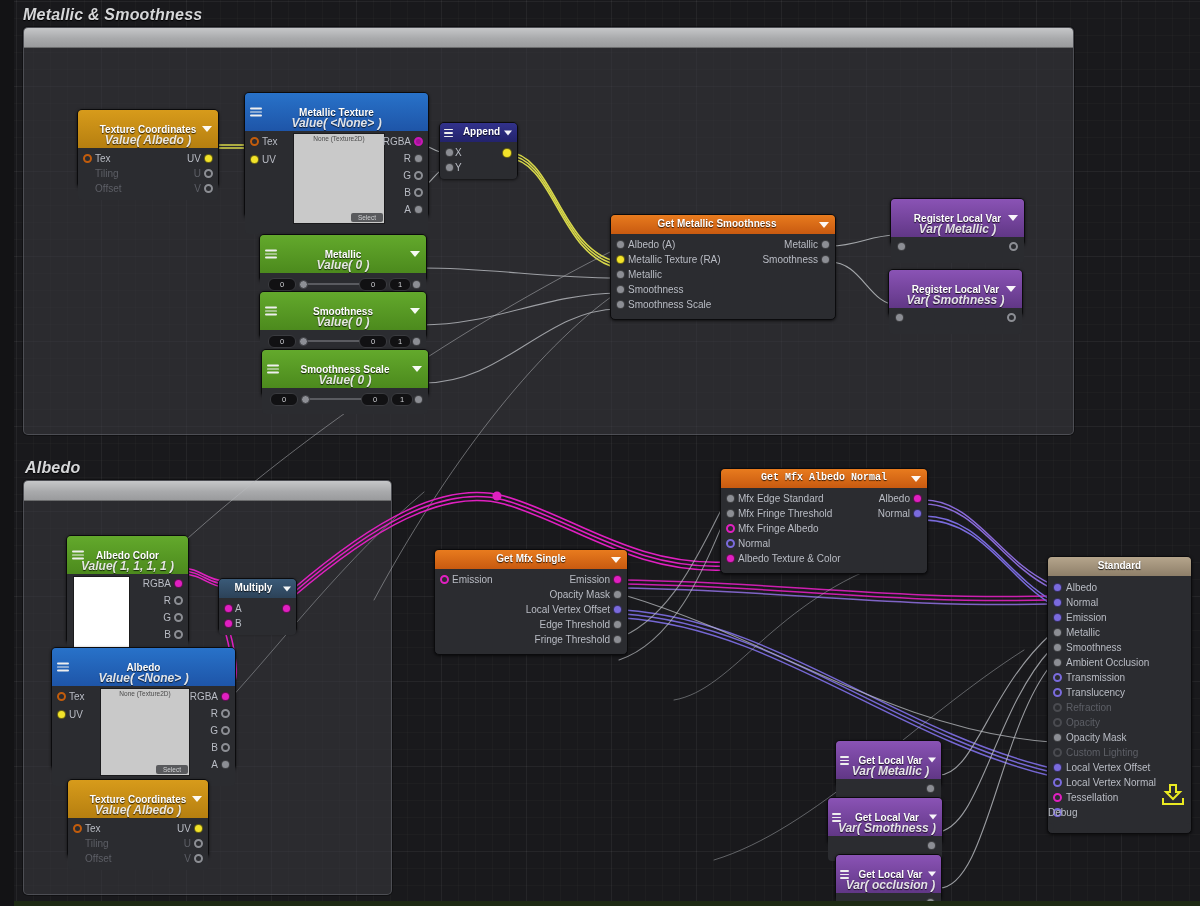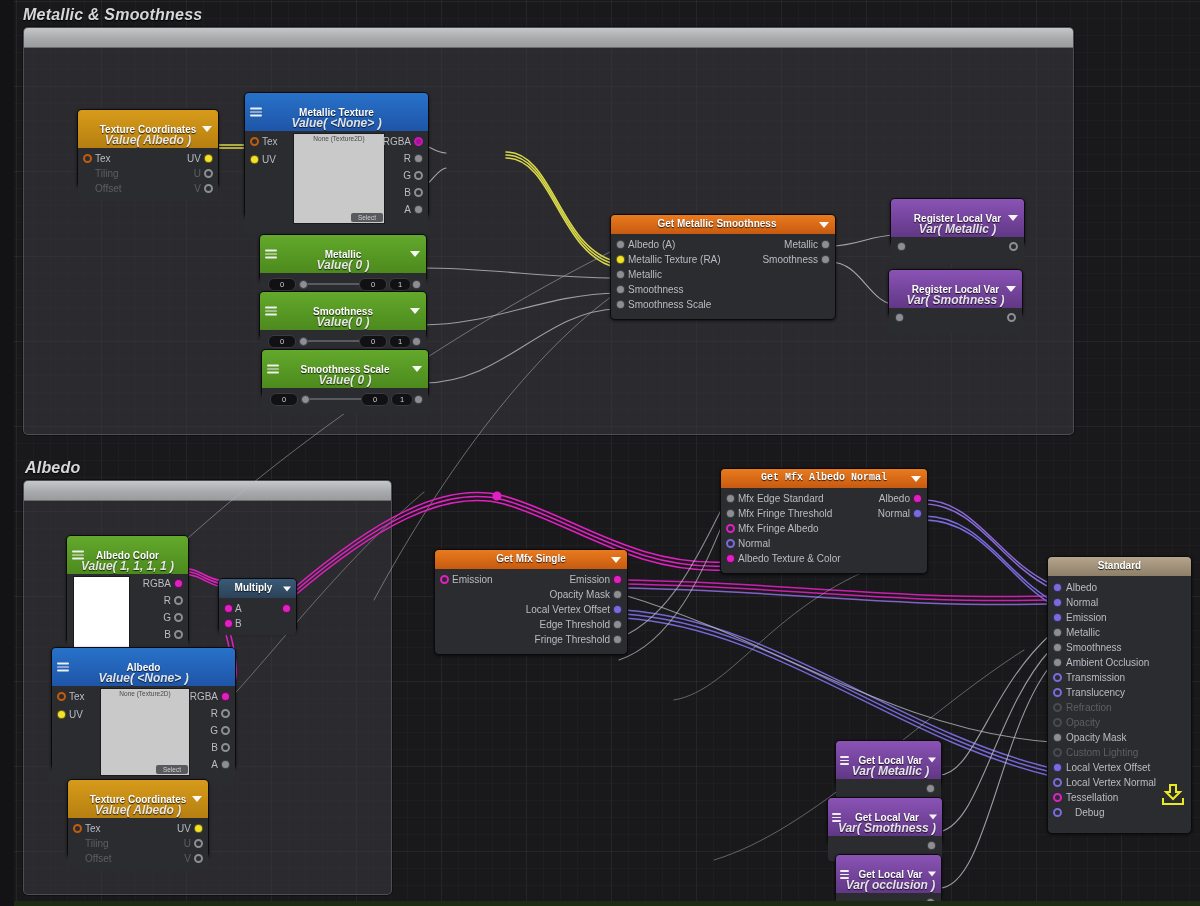--- a/index.html
+++ b/index.html
@@ -224,20 +224,42 @@
         <span class="lbl-out">B</span>
         <span class="port pout hollow" style="border-color:#8c8e94;"></span>
       </div>
       <div class="row" style="position:absolute;right:0;top:71px;width:70px;">
         <span class="lbl-out">A</span>
         <span class="port pout filled" style="background:#8c8e94;"></span>
       </div>
     </div>
   </div>
 
+  <div class="node" style="left:425px;top:122px;width:77px;height:55px;">
+    <div class="hdr" style="background:linear-gradient(to bottom,#32328c,#23236b);padding-top:3px;padding-bottom:4px;">
+      <span class="hamb" style="left:4px;width:9px;height:8px;">
+          <i></i>
+          <i></i>
+          <i></i>
+        </span>
+      <div class="t" style="padding-left:6px;">Append</div>
+      <div class="caret" style="border-left-width:4px;border-right-width:4px;border-top-width:5px;right:5px;"></div>
+    </div>
+    <div class="body">
+      <div class="row">
+        <span class="port pin filled" style="background:#8c8e94;"></span>
+        <span class="lbl-in" style="left:15px;">X</span>
+        <span class="port pout filled" style="background:#f2e32a;width:10px;height:10px;"></span>
+      </div>
+      <div class="row">
+        <span class="port pin filled" style="background:#8c8e94;"></span>
+        <span class="lbl-in" style="left:15px;">Y</span>
+      </div>
+    </div>
+  </div>
 
   <div class="node" style="left:245px;top:234px;width:166px;height:46px;">
     <div class="hdr" style="background:linear-gradient(to bottom,#63a92c,#4c8a1d);">
       <span class="hamb">
           <i></i>
           <i></i>
           <i></i>
         </span>
       <div class="t">Metallic</div>
       <div class="s">Value( 0 )</div>
@@ -655,21 +677,21 @@
       <div class="row">
         <span class="port pin hollow" style="border-color:#7a6bdd;"></span>
         <span class="lbl-in" style="left:18px;">Local Vertex Normal</span>
       </div>
       <div class="row">
         <span class="port pin hollow" style="border-color:#e020c0;"></span>
         <span class="lbl-in" style="left:18px;">Tessellation</span>
       </div>
       <div class="row">
         <span class="port pin hollow" style="border-color:#7a6bdd;"></span>
-        <span class="lbl-in" style="left:27px;">Debug</span>
+        <span class="lbl-in" style="left:0;">Debug</span>
       </div>
 
       <div class="dlicon" style="right:8px;bottom:20px;">
         <svg viewBox="0 0 24 22" width="24" height="22">
           <path d="M9 1 h6 v7 h4 l-7 7 l-7 -7 h4 z" fill="none" stroke="#eaea22" stroke-width="2"></path>
           <path d="M2 14 v6 h20 v-6" fill="none" stroke="#eaea22" stroke-width="2"></path>
         </svg>
       </div>
     </div>
   </div>

